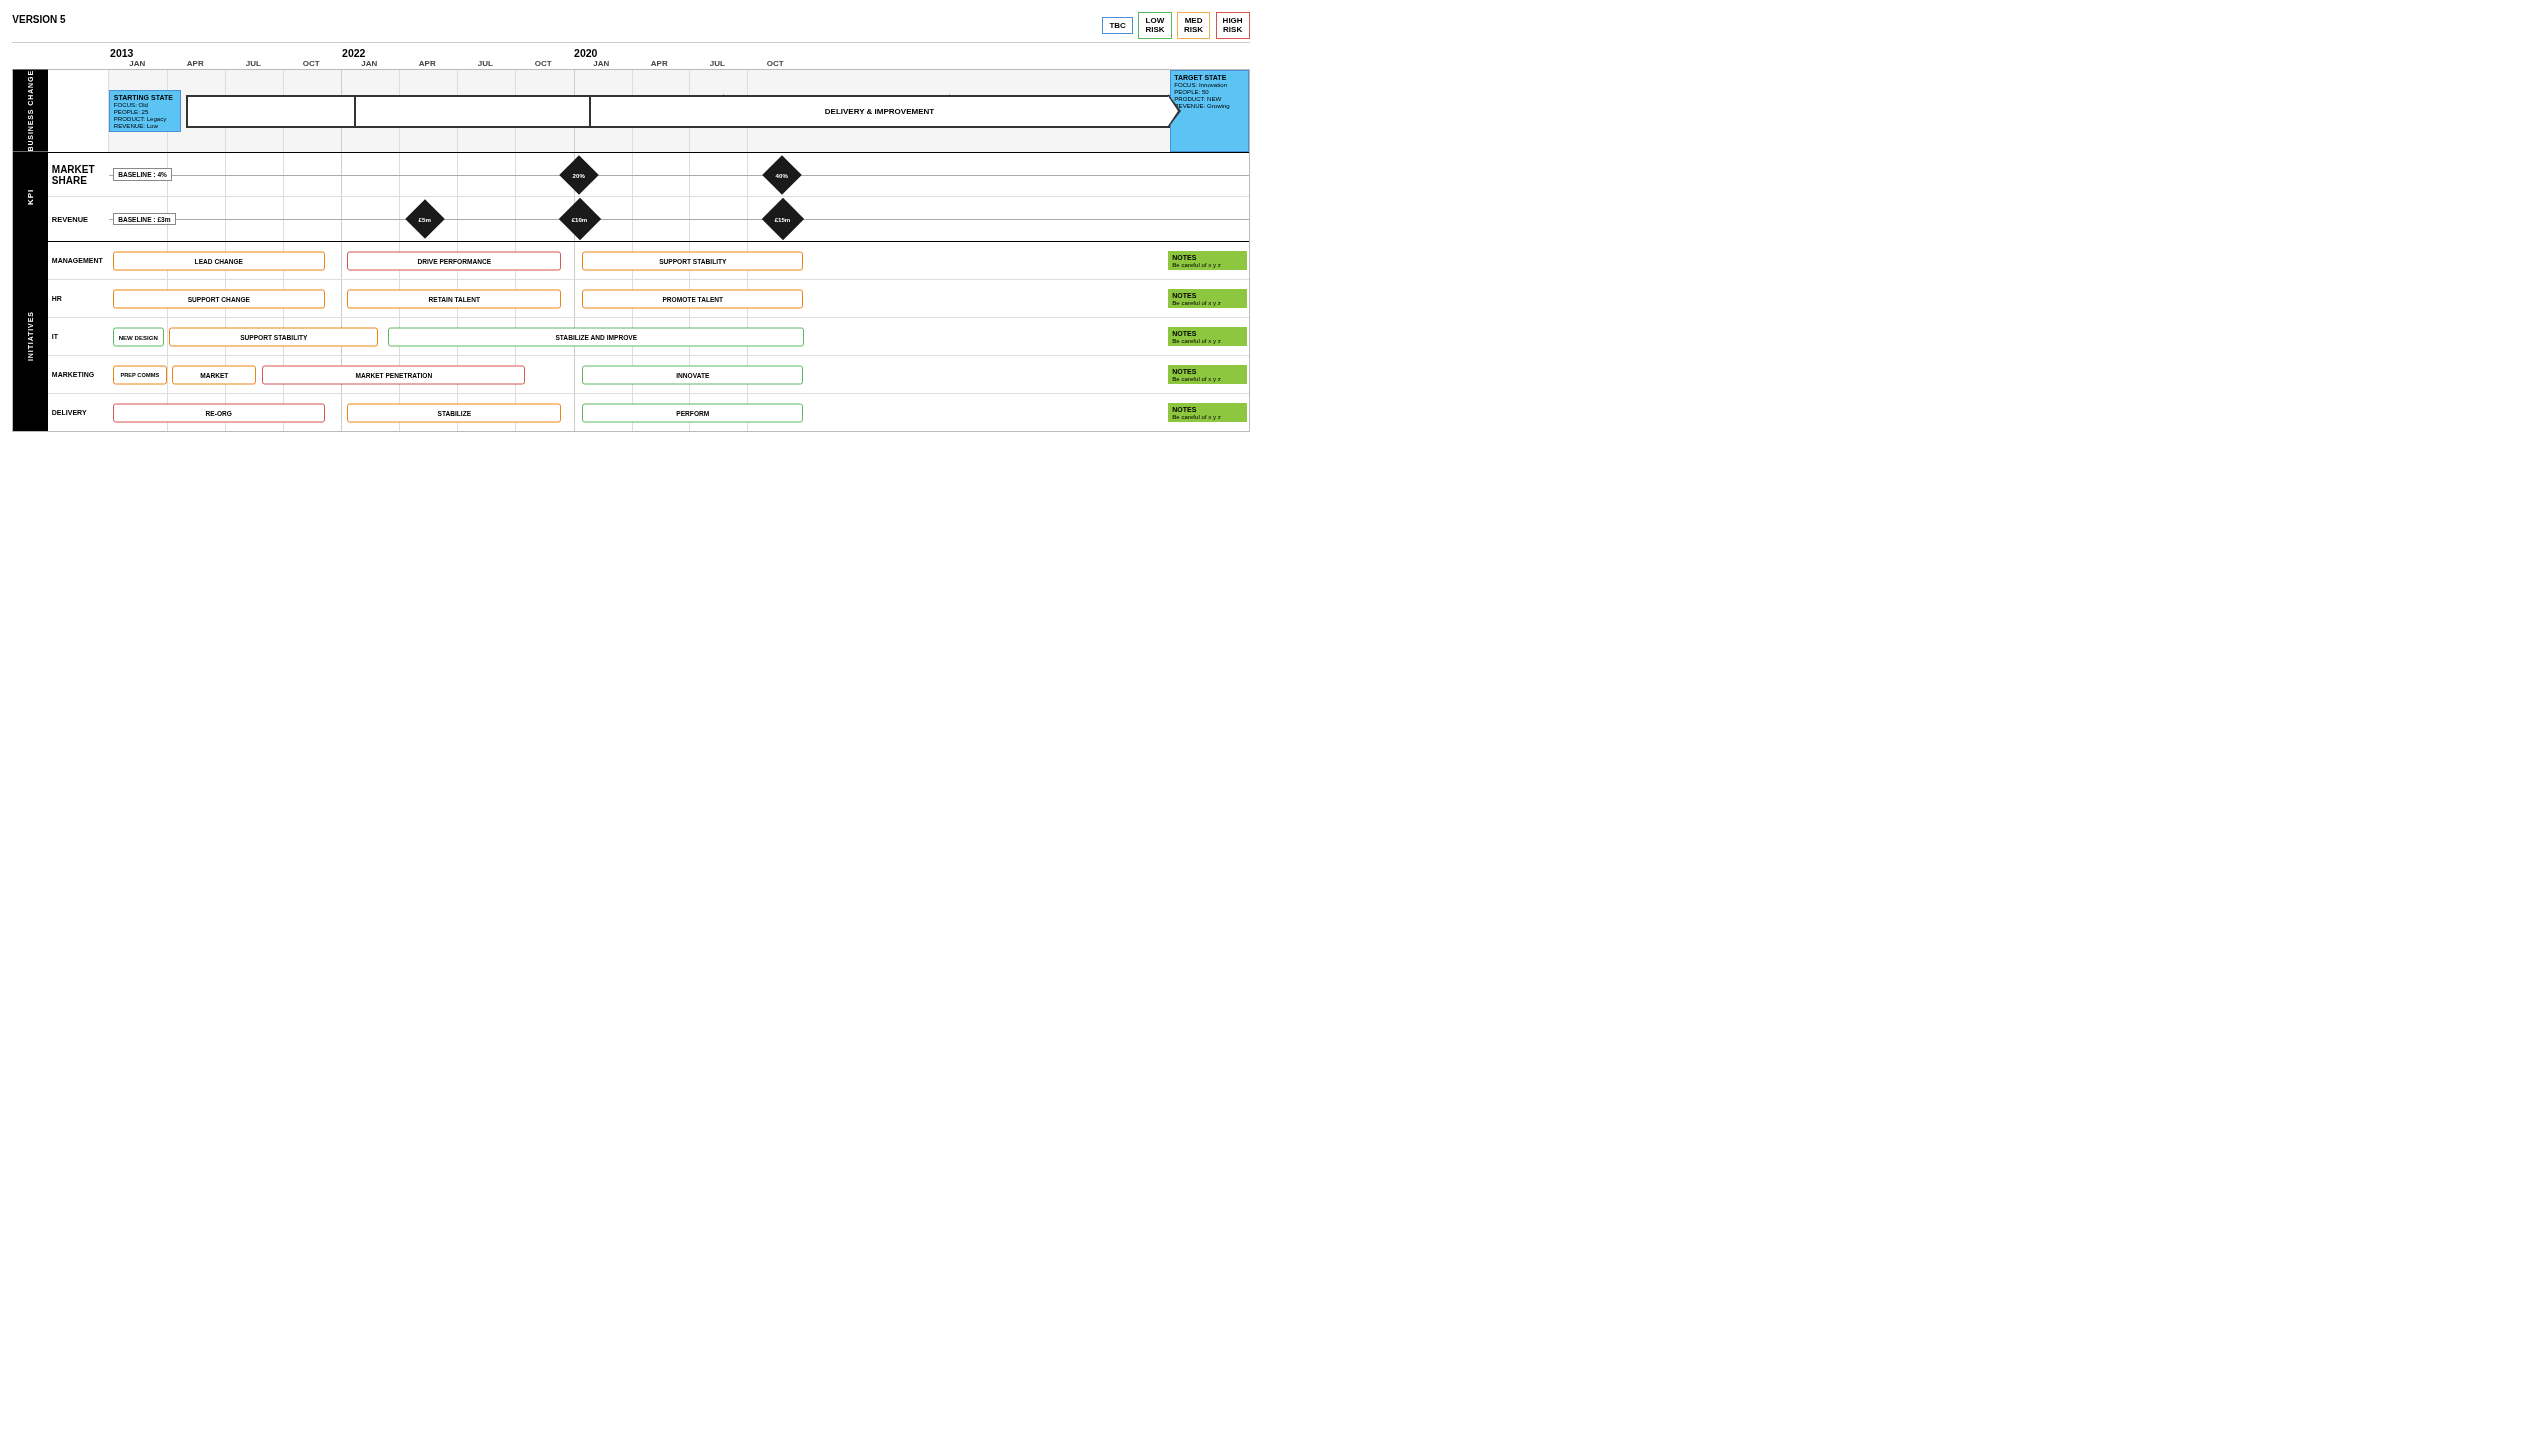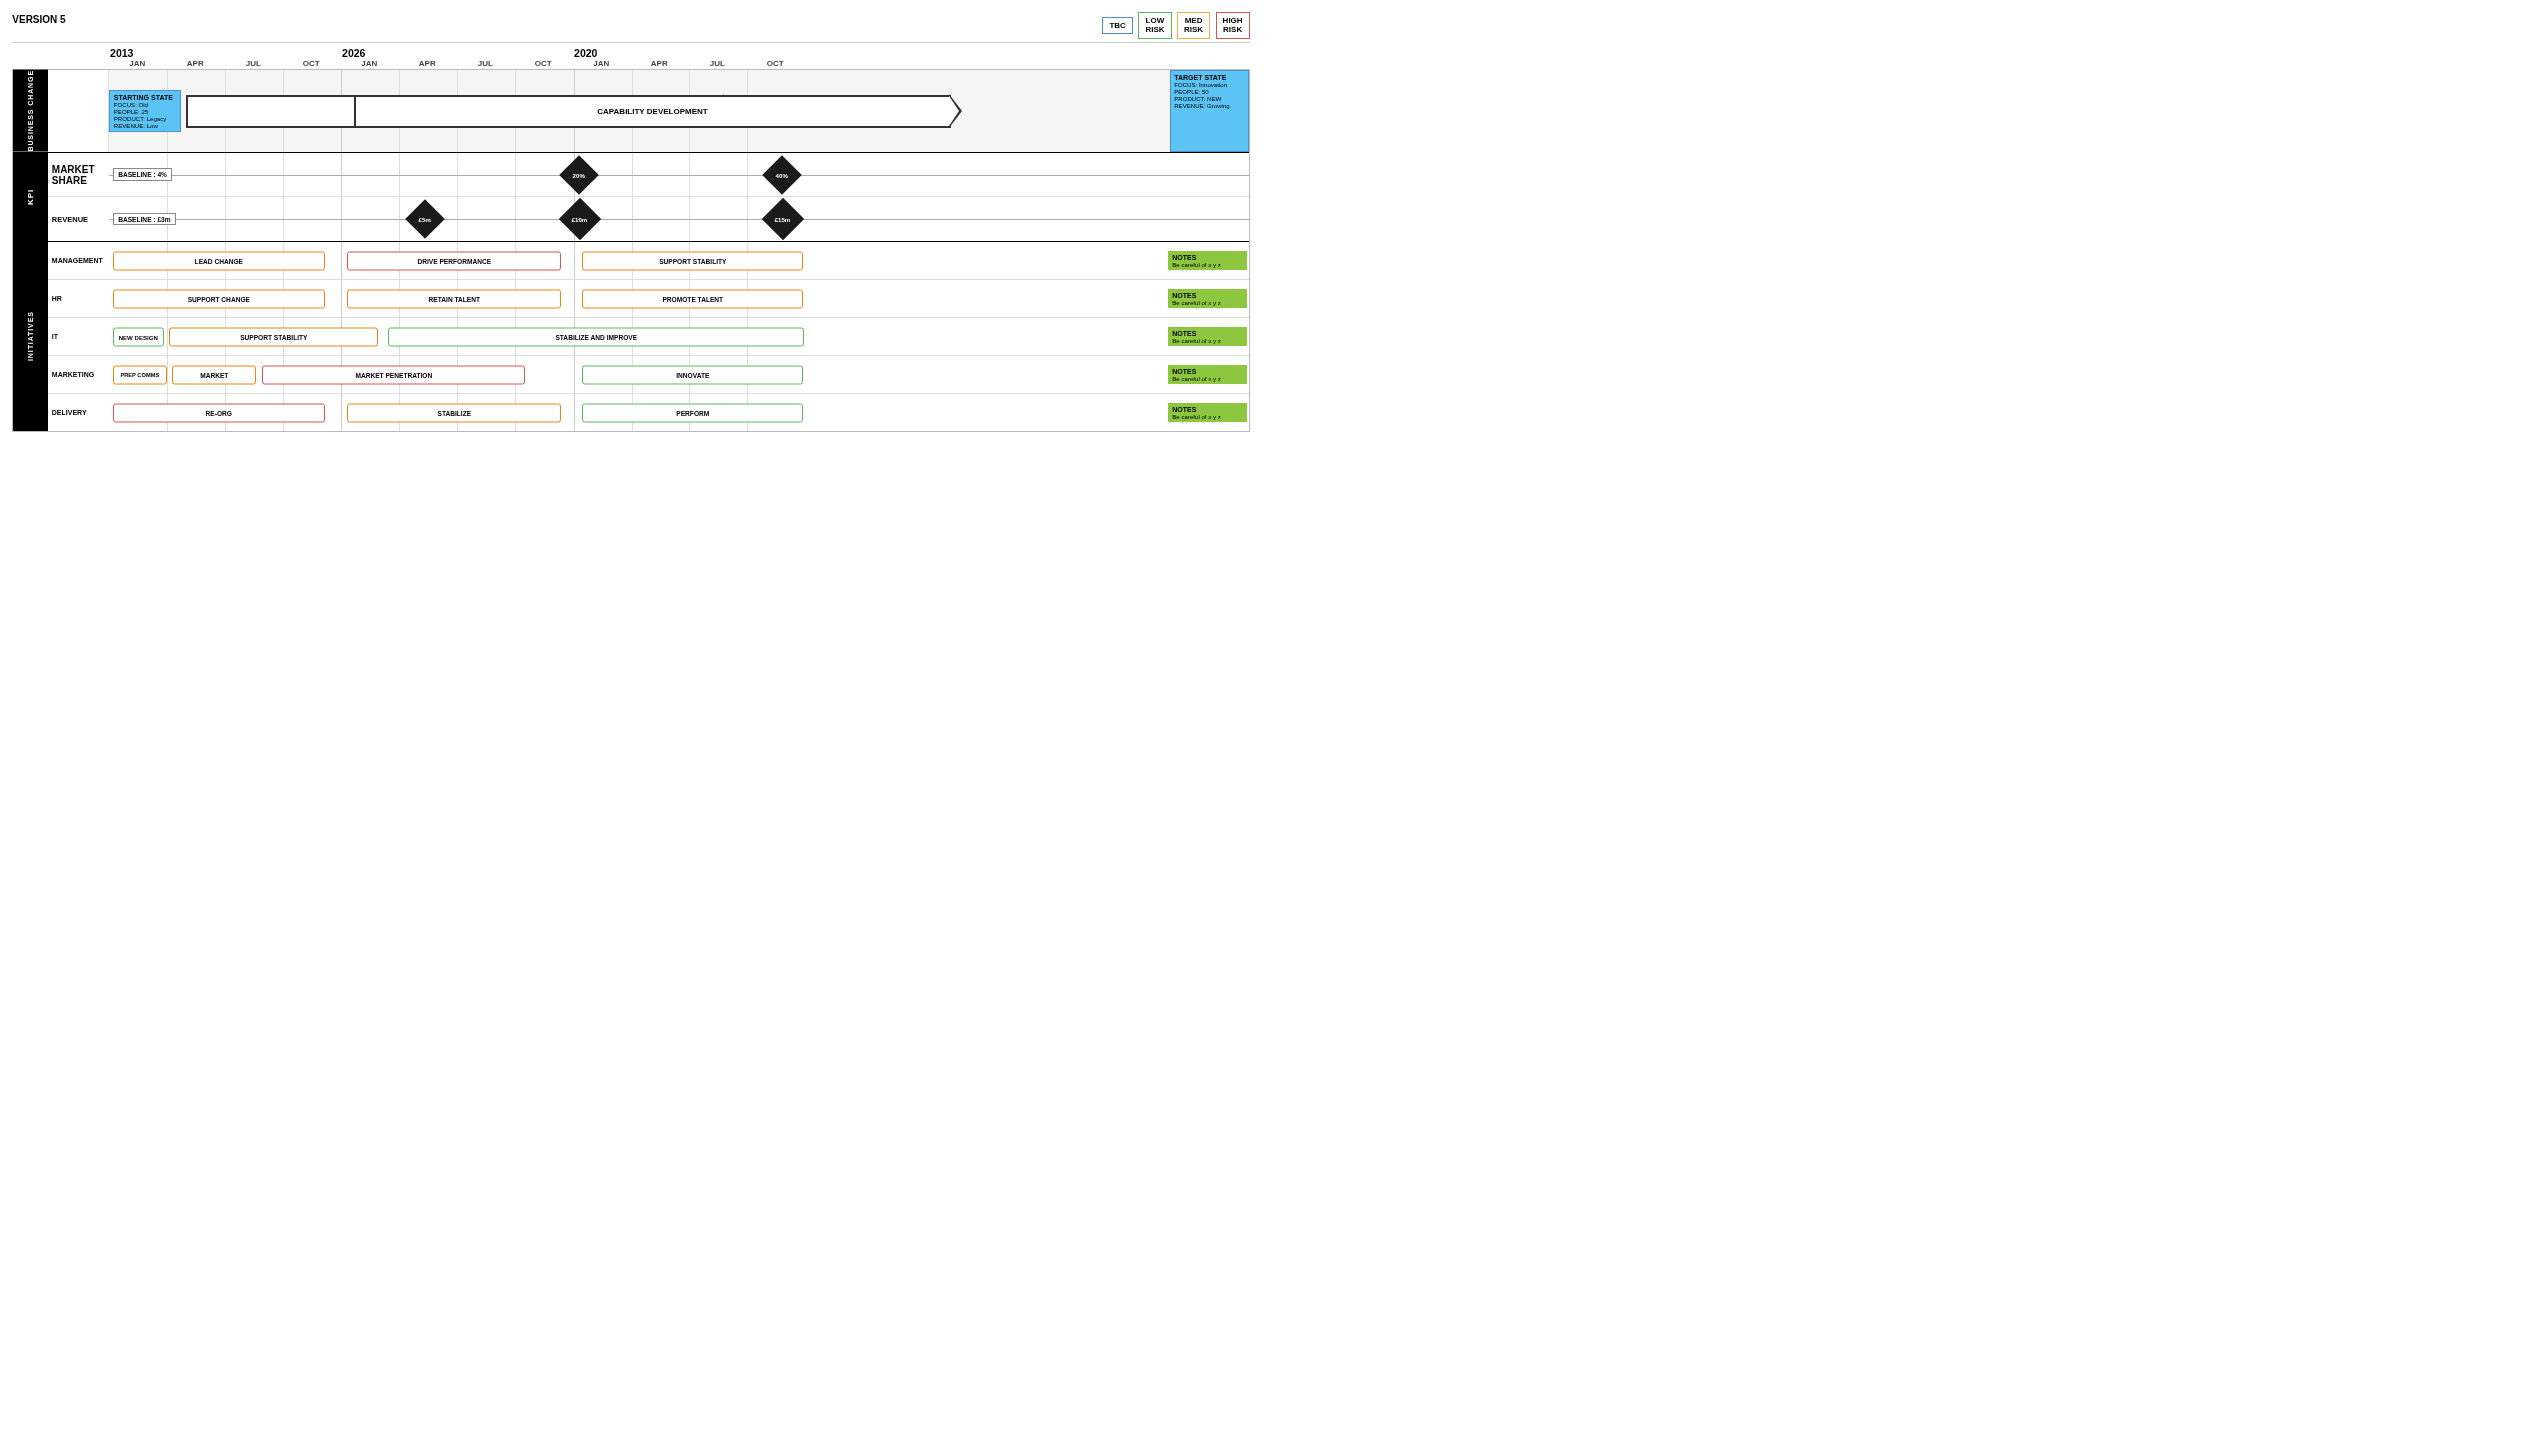--- a/index.html
+++ b/index.html
@@ -92,21 +92,21 @@
       <div style="font-size:10.5px;font-weight:900;padding-left:1.8px;">2013</div>
       <div style="display:flex;">
         <div style="width:58px;font-size:8px;font-weight:bold;color:#444;text-align:center;">JAN</div>
         <div style="width:58px;font-size:8px;font-weight:bold;color:#444;text-align:center;">APR</div>
         <div style="width:58px;font-size:8px;font-weight:bold;color:#444;text-align:center;">JUL</div>
         <div style="width:58px;font-size:8px;font-weight:bold;color:#444;text-align:center;">OCT</div>
       </div>
     </div>
 
     <div style="width:232px; flex-shrink:0;">
-      <div style="font-size:10.5px;font-weight:900;padding-left:1.8px;">2026</div>
+      <div style="font-size:10.5px;font-weight:900;padding-left:1.8px;">2022</div>
       <div style="display:flex;">
         <div style="width:58px;font-size:8px;font-weight:bold;color:#444;text-align:center;">JAN</div>
         <div style="width:58px;font-size:8px;font-weight:bold;color:#444;text-align:center;">APR</div>
         <div style="width:58px;font-size:8px;font-weight:bold;color:#444;text-align:center;">JUL</div>
         <div style="width:58px;font-size:8px;font-weight:bold;color:#444;text-align:center;">OCT</div>
       </div>
     </div>
 
     <div style="width:232px; flex-shrink:0;">
       <div style="font-size:10.5px;font-weight:900;padding-left:1.8px;">2020</div>
@@ -152,20 +152,25 @@
           <div style="position:absolute;right:-13px;top:50%;transform:translateY(-50%);width:0;height:0;border-top:17.5px solid transparent;border-bottom:17.5px solid transparent;border-left:13px solid #333;z-index:2;"></div>
           <div style="position:absolute;right:-10.5px;top:50%;transform:translateY(-50%);width:0;height:0;border-top:15px solid transparent;border-bottom:15px solid transparent;border-left:10.5px solid #fff;z-index:3;"></div>
         </div>
 
         <div style="position:absolute;left:245px;right:219px;height:33px;background:#fff;border:2.2px solid #333;display:flex;align-items:center;justify-content:center;font-size:8px;font-weight:bold;z-index:4;">
           <span>CAPABILITY DEVELOPMENT</span>
           <div style="position:absolute;right:-13px;top:50%;transform:translateY(-50%);width:0;height:0;border-top:17.5px solid transparent;border-bottom:17.5px solid transparent;border-left:13px solid #333;z-index:2;"></div>
           <div style="position:absolute;right:-10.5px;top:50%;transform:translateY(-50%);width:0;height:0;border-top:15px solid transparent;border-bottom:15px solid transparent;border-left:10.5px solid #fff;z-index:3;"></div>
         </div>
 
+        <div style="position:absolute;left:480px;right:0px;height:33px;background:#fff;border:2.2px solid #333;display:flex;align-items:center;justify-content:center;font-size:8px;font-weight:bold;z-index:4;">
+          <span>DELIVERY &amp; IMPROVEMENT</span>
+          <div style="position:absolute;right:-13px;top:50%;transform:translateY(-50%);width:0;height:0;border-top:17.5px solid transparent;border-bottom:17.5px solid transparent;border-left:13px solid #333;z-index:2;"></div>
+          <div style="position:absolute;right:-10.5px;top:50%;transform:translateY(-50%);width:0;height:0;border-top:15px solid transparent;border-bottom:15px solid transparent;border-left:10.5px solid #fff;z-index:3;"></div>
+        </div>
       </div>
 
       <div style="width:79px;background:#5bc4f5;border:1.3px solid #4a90d9;padding:2.6px 3.5px;font-size:6.1px;flex-shrink:0;">
         <div style="font-weight:900;font-size:7px;">TARGET STATE</div>
         <div>FOCUS: Innovation</div>
         <div>PEOPLE: 50</div>
         <div>PRODUCT: NEW</div>
         <div>REVENUE: Growing</div>
       </div>
     </div>

